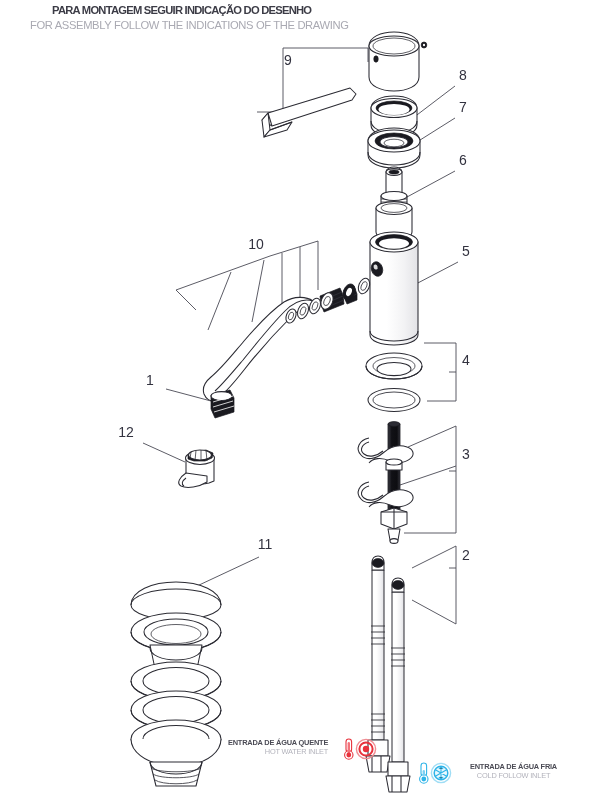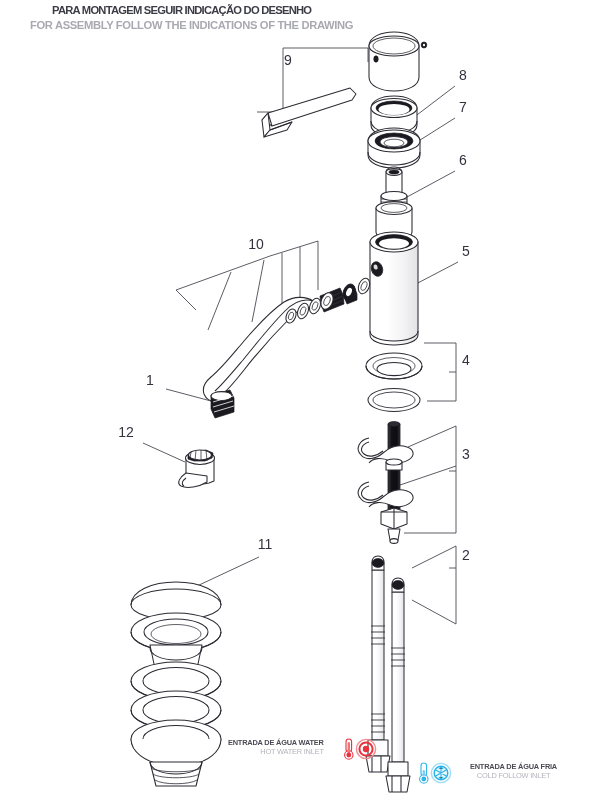--- a/index.html
+++ b/index.html
@@ -4,21 +4,21 @@
 <style>
   html,body{margin:0;padding:0;background:#ffffff;}
   body{
     width:608px;height:800px;position:relative;overflow:hidden;
     font-family:"Liberation Sans", sans-serif;
     -webkit-font-smoothing:antialiased;
   }
   #stage{position:absolute;inset:0;width:608px;height:800px;}
   .hdr{position:absolute;left:30px;white-space:nowrap;}
   .hdr-pt{top:4px;font-size:11.2px;letter-spacing:-0.75px;color:#3c3c46;font-weight:600;padding-left:22px;}
-  .hdr-en{top:19px;font-size:11.2px;letter-spacing:-0.35px;color:#a9a9b2;font-weight:700;}
+  .hdr-en{top:19px;font-size:11.2px;letter-spacing:-0.35px;color:#a9a9b2;font-weight:400;}
   .legend{position:absolute;white-space:nowrap;line-height:1.18;}
   .legend .l1{font-size:7.4px;letter-spacing:-0.2px;color:#4b4b55;font-weight:600;}
   .legend .l2{font-size:7.4px;letter-spacing:-0.2px;color:#b2b2bb;font-weight:500;}
   .legend.hot{left:228px;top:739px;text-align:right;}
   .legend.cold{left:470px;top:763px;text-align:center;}
   svg.art{position:absolute;left:0;top:0;width:608px;height:800px;overflow:visible;}
   .num{font-family:"Liberation Sans", sans-serif;font-size:14px;fill:#32323f;font-weight:500;}
   .ln{fill:none;stroke:#4a4a55;stroke-width:0.9;}
   .ol{fill:#ffffff;stroke:#2b2b33;stroke-width:1.05;stroke-linejoin:round;}
   .olf{fill:none;stroke:#2b2b33;stroke-width:1.05;}
@@ -308,21 +308,21 @@
         <circle cx="441" cy="773" r="6.8" fill="#eaf8fe" stroke="#2fb4e8" stroke-width="1.5"></circle>
         <g stroke="#2fb4e8" stroke-width="1.1" stroke-linecap="round">
           <path d="M441,767 L441,779 M435.8,770 L446.2,776 M435.8,776 L446.2,770"></path>
           <path d="M439.2,768.6 L441,767 L442.8,768.6 M439.2,777.4 L441,779 L442.8,777.4"></path>
         </g>
       </g>
     </g>
   </svg>
 
   <div class="legend hot">
-    <div class="l1">ENTRADA DE ÁGUA WATER</div>
+    <div class="l1">ENTRADA DE ÁGUA QUENTE</div>
     <div class="l2">HOT WATER INLET</div>
   </div>
   <div class="legend cold">
     <div class="l1">ENTRADA DE ÁGUA FRIA</div>
     <div class="l2">COLD FOLLOW INLET</div>
   </div>
 
 </div>
 
 </body></html>

